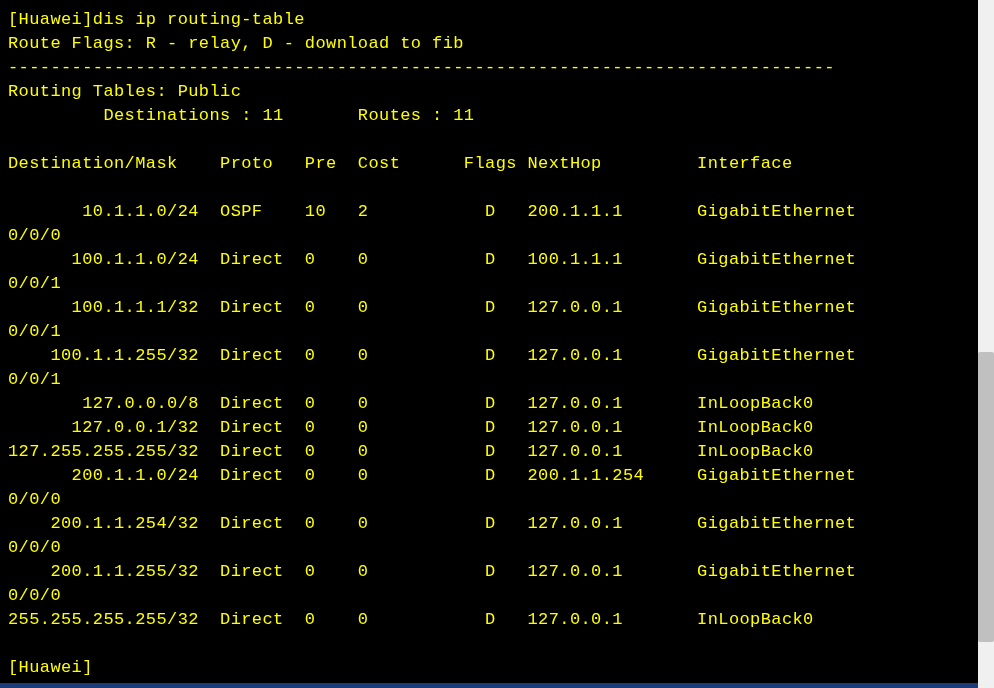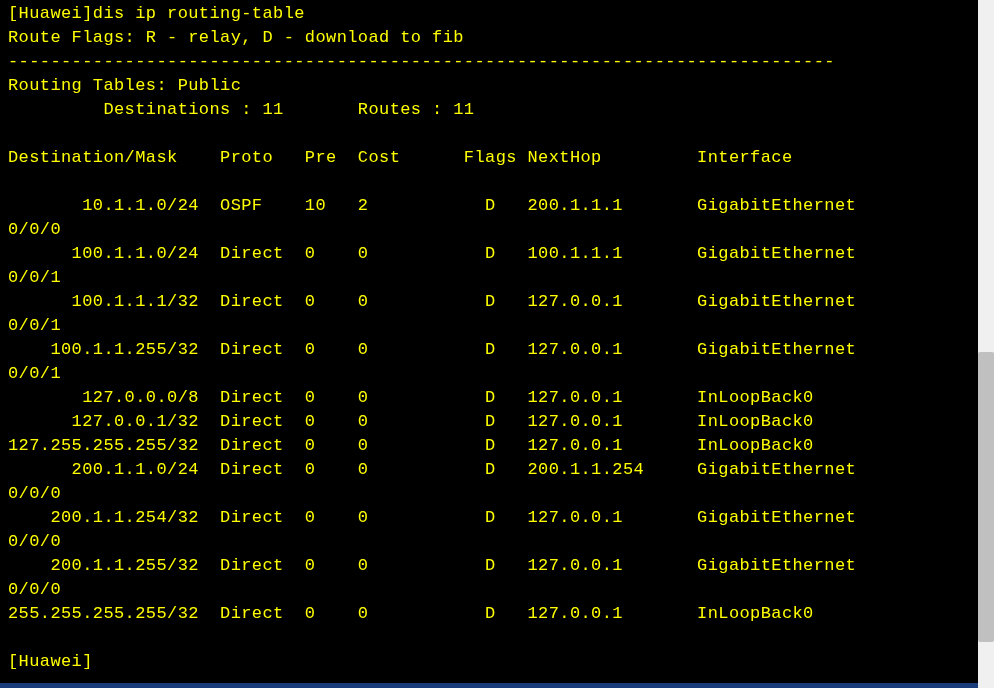--- a/index.html
+++ b/index.html
@@ -11,21 +11,21 @@
       position: relative;
     }
     .terminal {
       background: #000;
       width: 978px;
       height: 688px;
       color: #ffff00;
       font-family: "Courier New", Courier, monospace;
       font-size: 17px;
       line-height: 24px;
-      padding: 2px 8px;
+      padding: 8px 8px;
       white-space: pre;
       letter-spacing: 0.4px;
     }
     .scrollbar-track {
       position: absolute;
       right: 0;
       top: 0;
       width: 16px;
       height: 688px;
       background: #f0f0f0;

